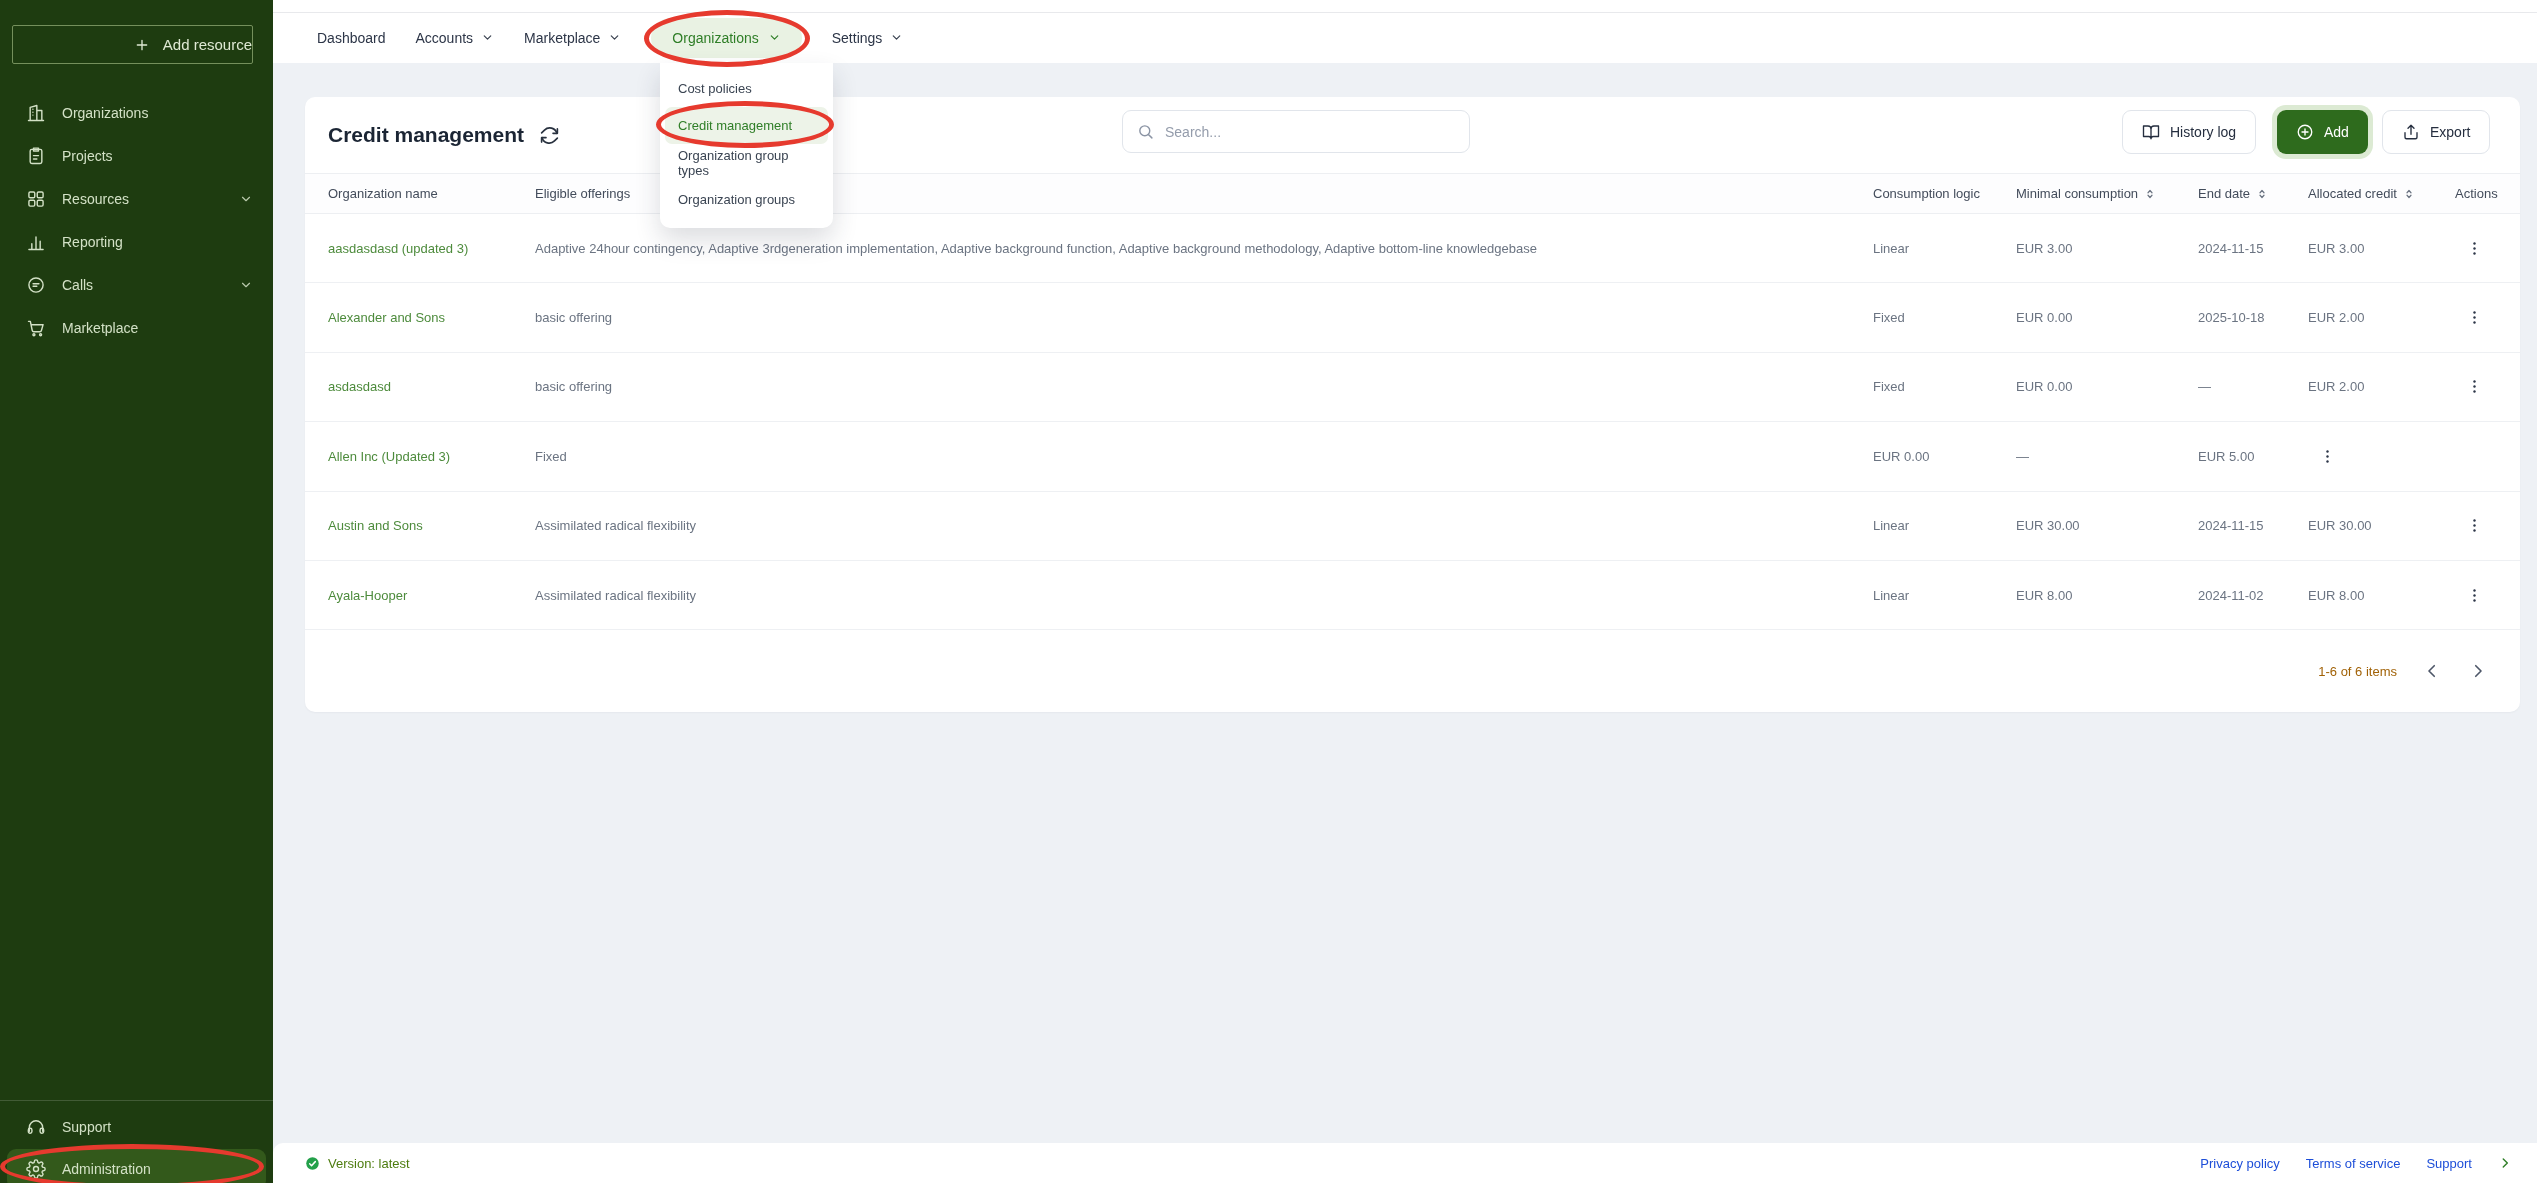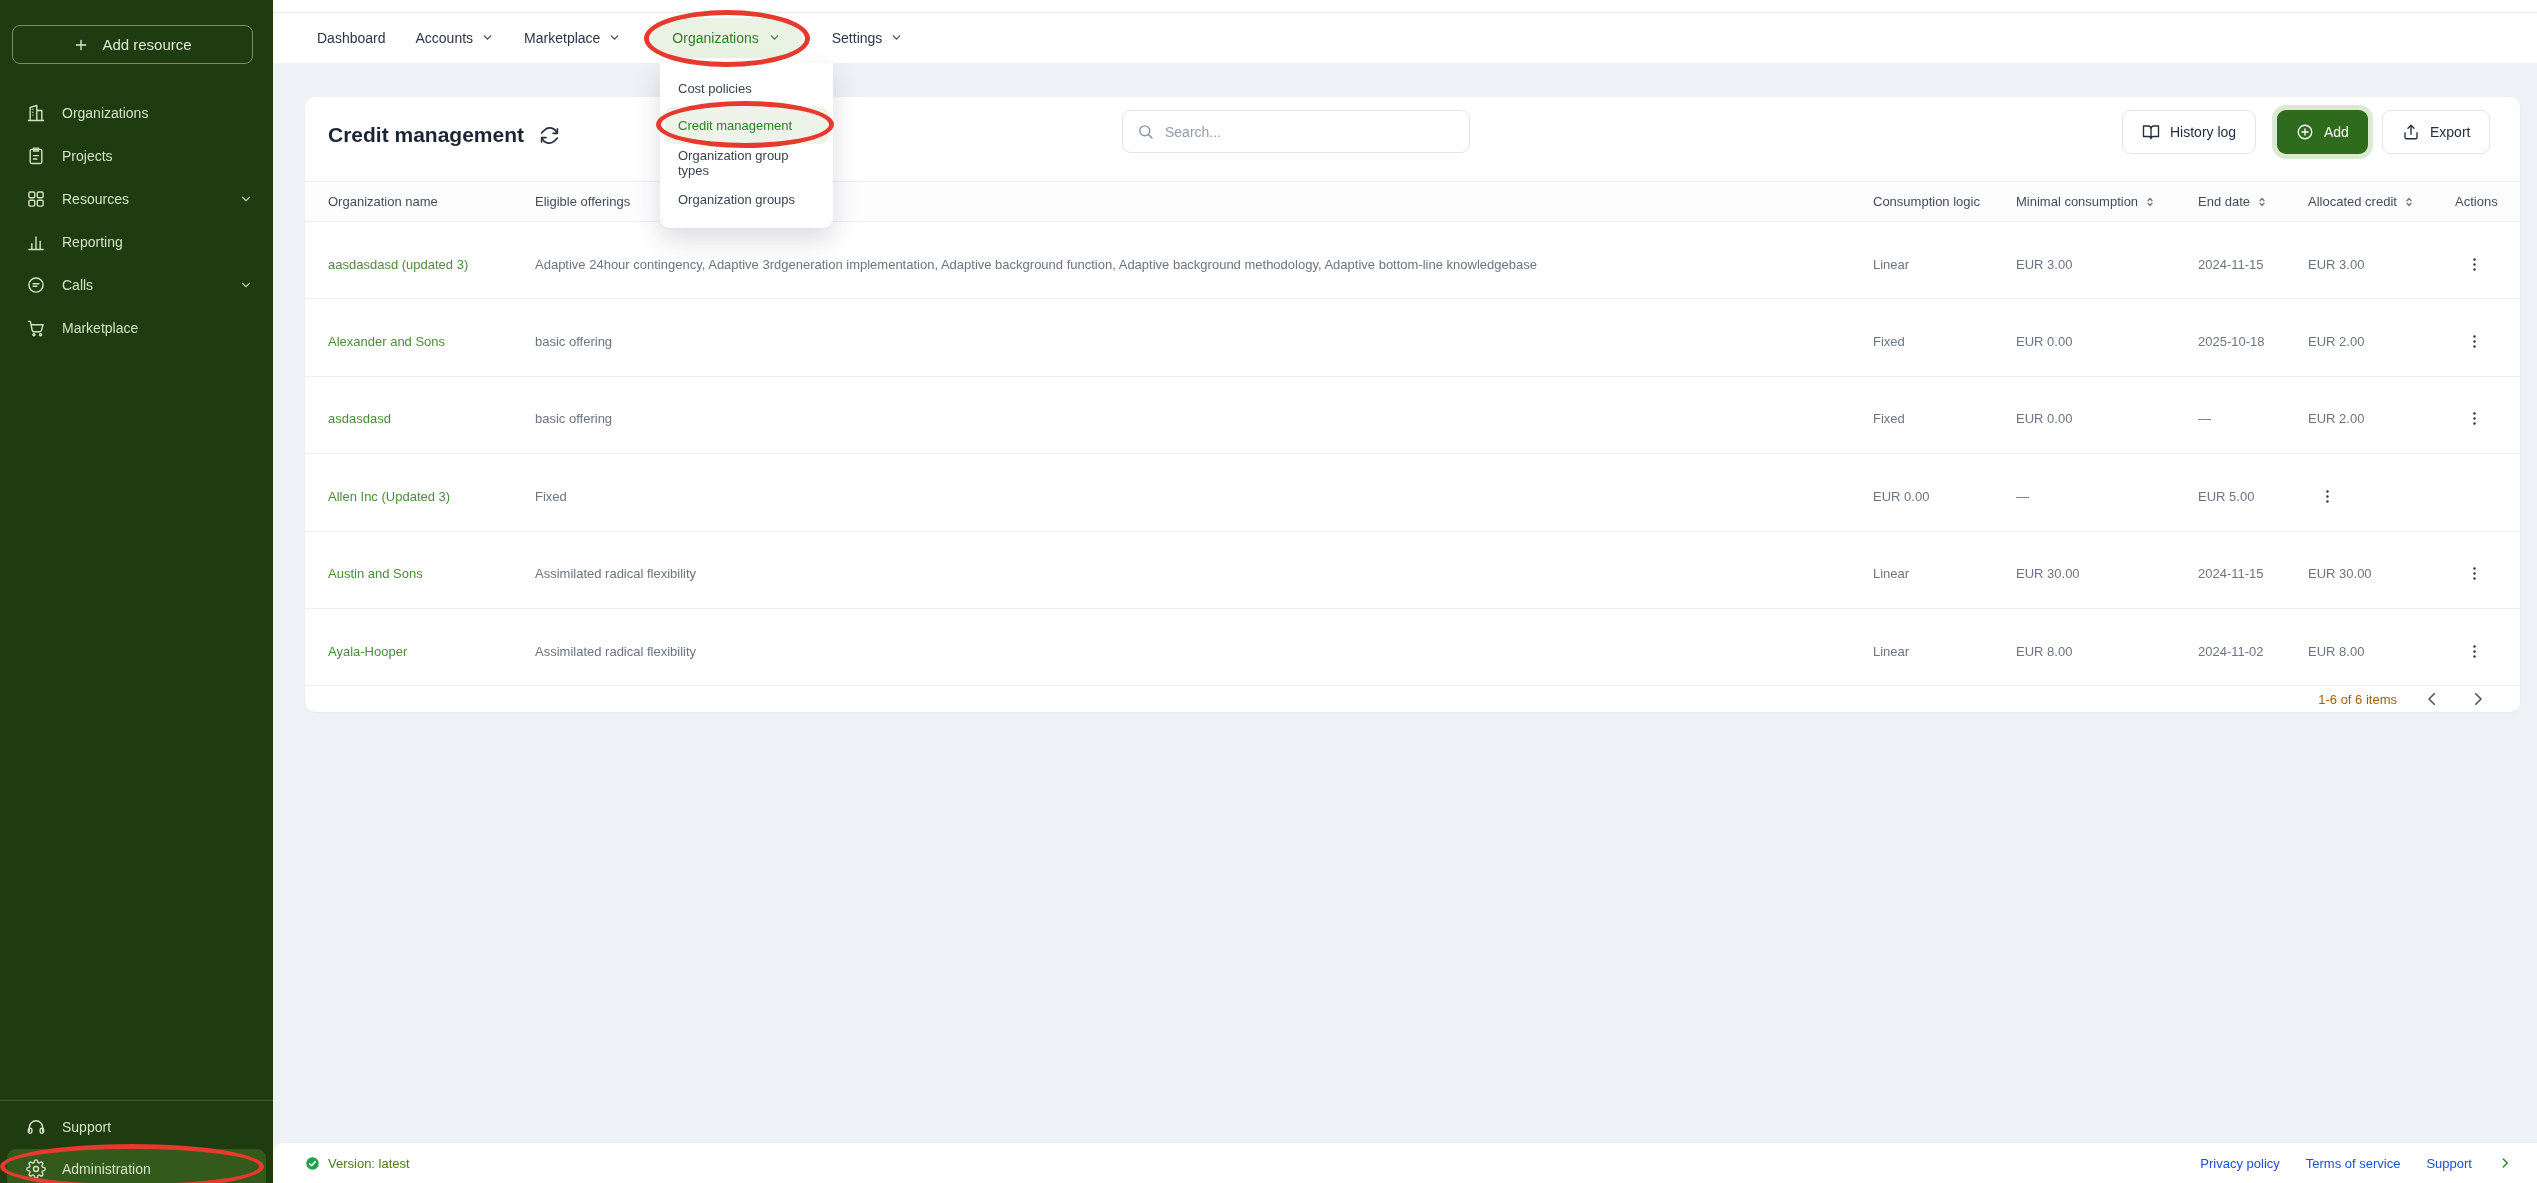--- a/index.html
+++ b/index.html
@@ -10,23 +10,23 @@
     position:relative;
     overflow:hidden;
     color:#2b3444;
   }
   .screen { position:absolute; inset:0; overflow:hidden; }
 
   
   .sidebar { position:absolute; left:0; top:0; bottom:0; width:273px; background:#1e3c10; z-index:20; }
   .add-resource {
     position:absolute; left:12px; top:25px; width:241px; height:39px;
-    border:1.5px solid #75905c; border-radius:8px; background:transparent;
+    border:1.5px solid #75905c; border-radius:2px; background:transparent;
     color:#dfe9d4; font-size:15px; font-family:inherit;
-    display:flex; align-items:center; justify-content:center; gap:13px; cursor:pointer;
+    display:flex; align-items:center; justify-content:flex-end; gap:13px; cursor:pointer;
   }
   .side-nav { position:absolute; top:91px; left:0; right:0; }
   .side-item {
     height:43px; display:flex; align-items:center; gap:16px;
     padding:0 20px 0 26px; color:#d3e1c6; font-size:14px; cursor:pointer;
   }
   .side-item .chev { margin-left:auto; opacity:.85; }
   .side-divider { position:absolute; top:1100px; left:0; right:0; height:1px; background:rgba(255,255,255,.16); }
   .side-item.support { position:absolute; top:1105px; left:0; right:0; }
   .side-item.admin {
@@ -89,21 +89,21 @@
   .hbtn.add {
     left:1972px; background:#2e6b1d; color:#fff; border:none;
     box-shadow:0 0 0 5px #dcead3; font-weight:500;
   }
   .hbtn.export { left:2077px; }
 
   
   .grid-cols {
     display:grid;
     grid-template-columns:207px 1338px 143px 182px 110px 147px 1fr;
-    padding-left:23px; align-items:center;margin-top:8px;
+    padding-left:23px; align-items:center;
   }
   .thead {
     height:41px; flex:0 0 auto; background:#fdfdfe;
     border-top:1px solid #edeff2; border-bottom:1px solid #edeff2;
     font-size:13px; color:#434c5b;
   }
   .th { display:flex; align-items:center; gap:6px; }
   .th .sort { color:#6b7482; cursor:pointer; }
   .trow { height:69.4px; flex:0 0 auto; border-bottom:1px solid #eef0f3; font-size:13px; color:#6b7482; }
   .org-link { color:#4d8b3c; text-decoration:none; cursor:pointer; }

